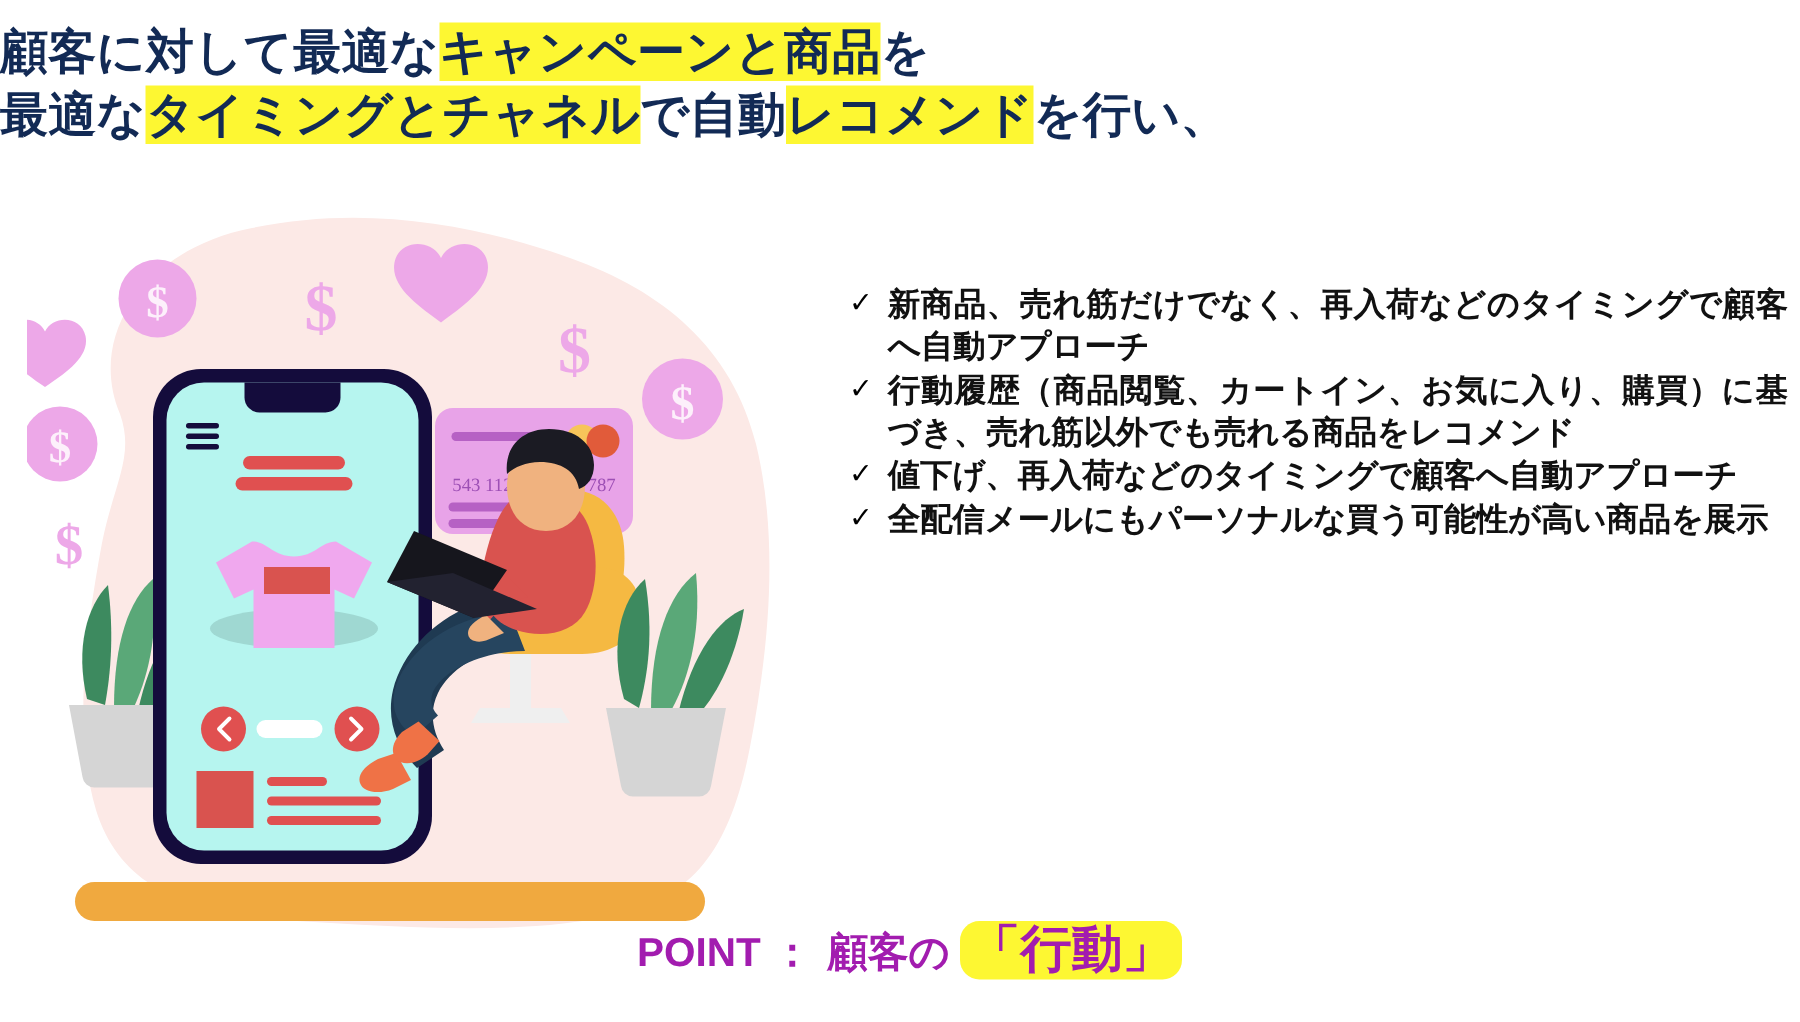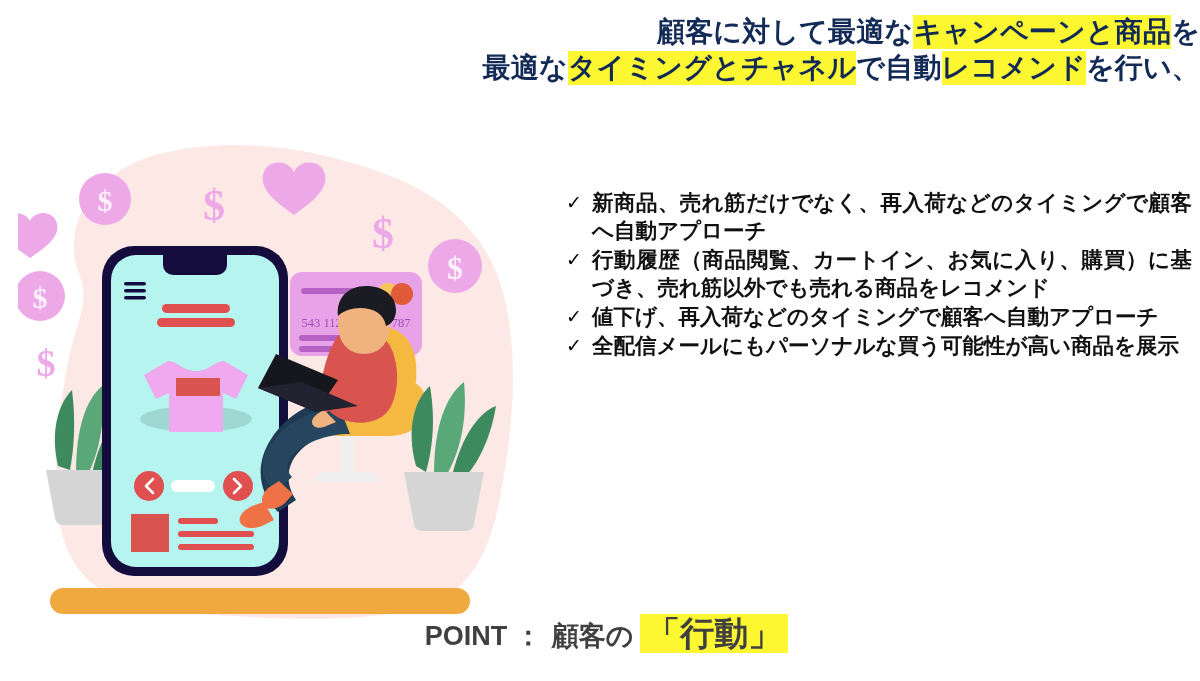--- a/index.html
+++ b/index.html
@@ -22,25 +22,25 @@
     height: 681px;
     background: #ffffff;
   }
 
   
   #title-block {
     position: absolute;
     left: 0;
     top: 14px;
     width: 1200px;
-    text-align: right;
+    text-align: left;
     line-height: 1.30;
     color: #122a55;
     font-weight: bold;
-    font-size: 28px;
+    font-size: 32px;
     letter-spacing: 0.2px;
     white-space: nowrap;
   }
   #title-block .tline {
     display: block;
   }
   .hl {
     background: #fdf732;
     padding: 1px 0 2px 0;
     box-decoration-break: clone;
@@ -87,36 +87,37 @@
     text-justify: inter-character;
   }
 
   
   #point-line {
     position: absolute;
     left: 260px;
     top: 614px;
     width: 700px;
     text-align: center;
-    color: #404040;
+    color: #a21caf;
     font-weight: bold;
     font-size: 27px;
     white-space: nowrap;
     display: flex;
     align-items: baseline;
     justify-content: center;
     gap: 0;
   }
   #point-line .pt-seg { display: inline-block; }
   #point-line .pt-big {
     font-size: 34px;
     background: #fdf732;
     padding: 2px 6px 3px 6px;
     margin: 0 7px;
     line-height: 1.0;
+    border-radius: 13px;
   }
 </style>
 </head>
 <body>
 
 <div id="slide">
 
   <div id="title-block">
       <span class="tline"><span>顧客に対して最適な</span><span class="hl">キャンペーンと商品</span><span>を</span></span>
       <span class="tline"><span>最適な</span><span class="hl">タイミングとチャネル</span><span>で自動</span><span class="hl">レコメンド</span><span>を行い、</span></span>

